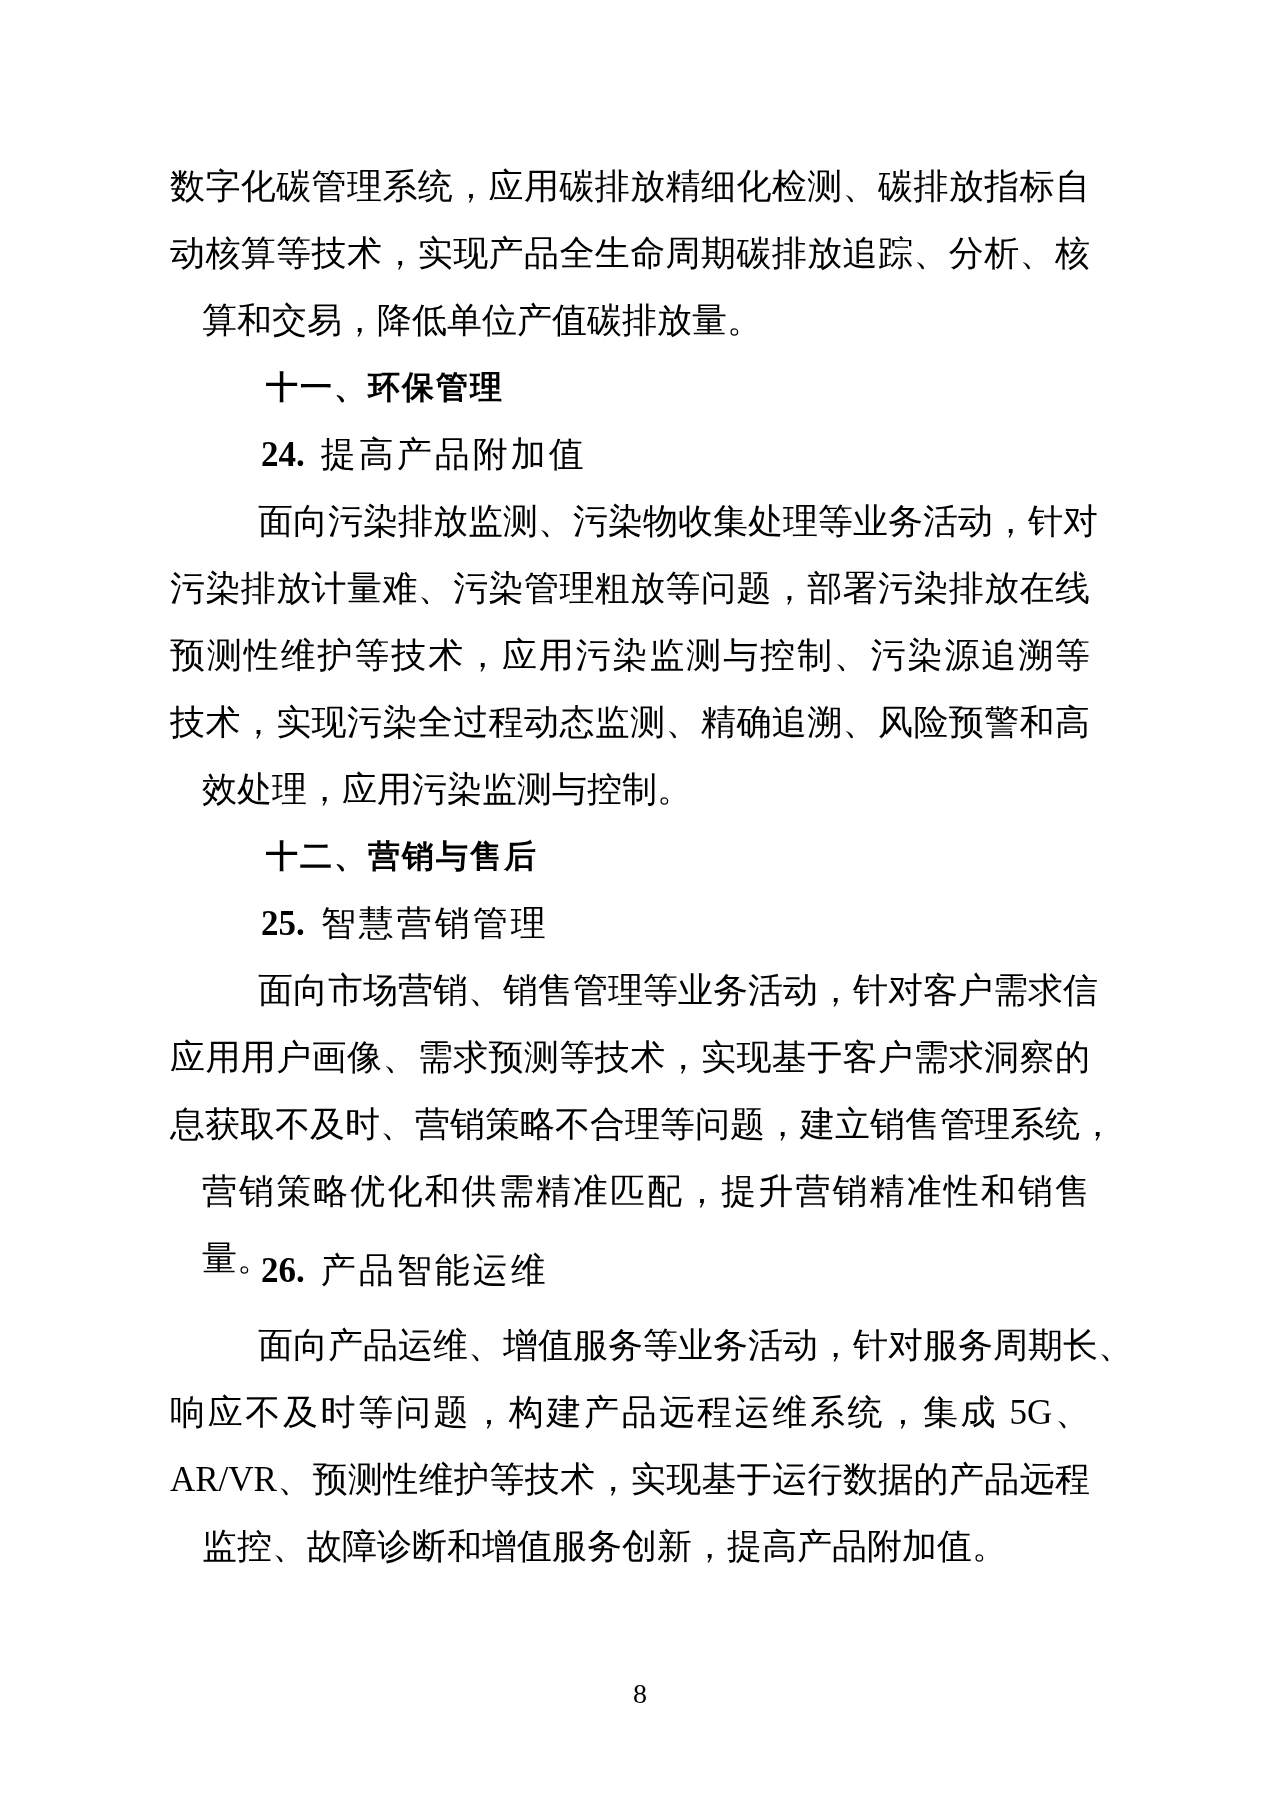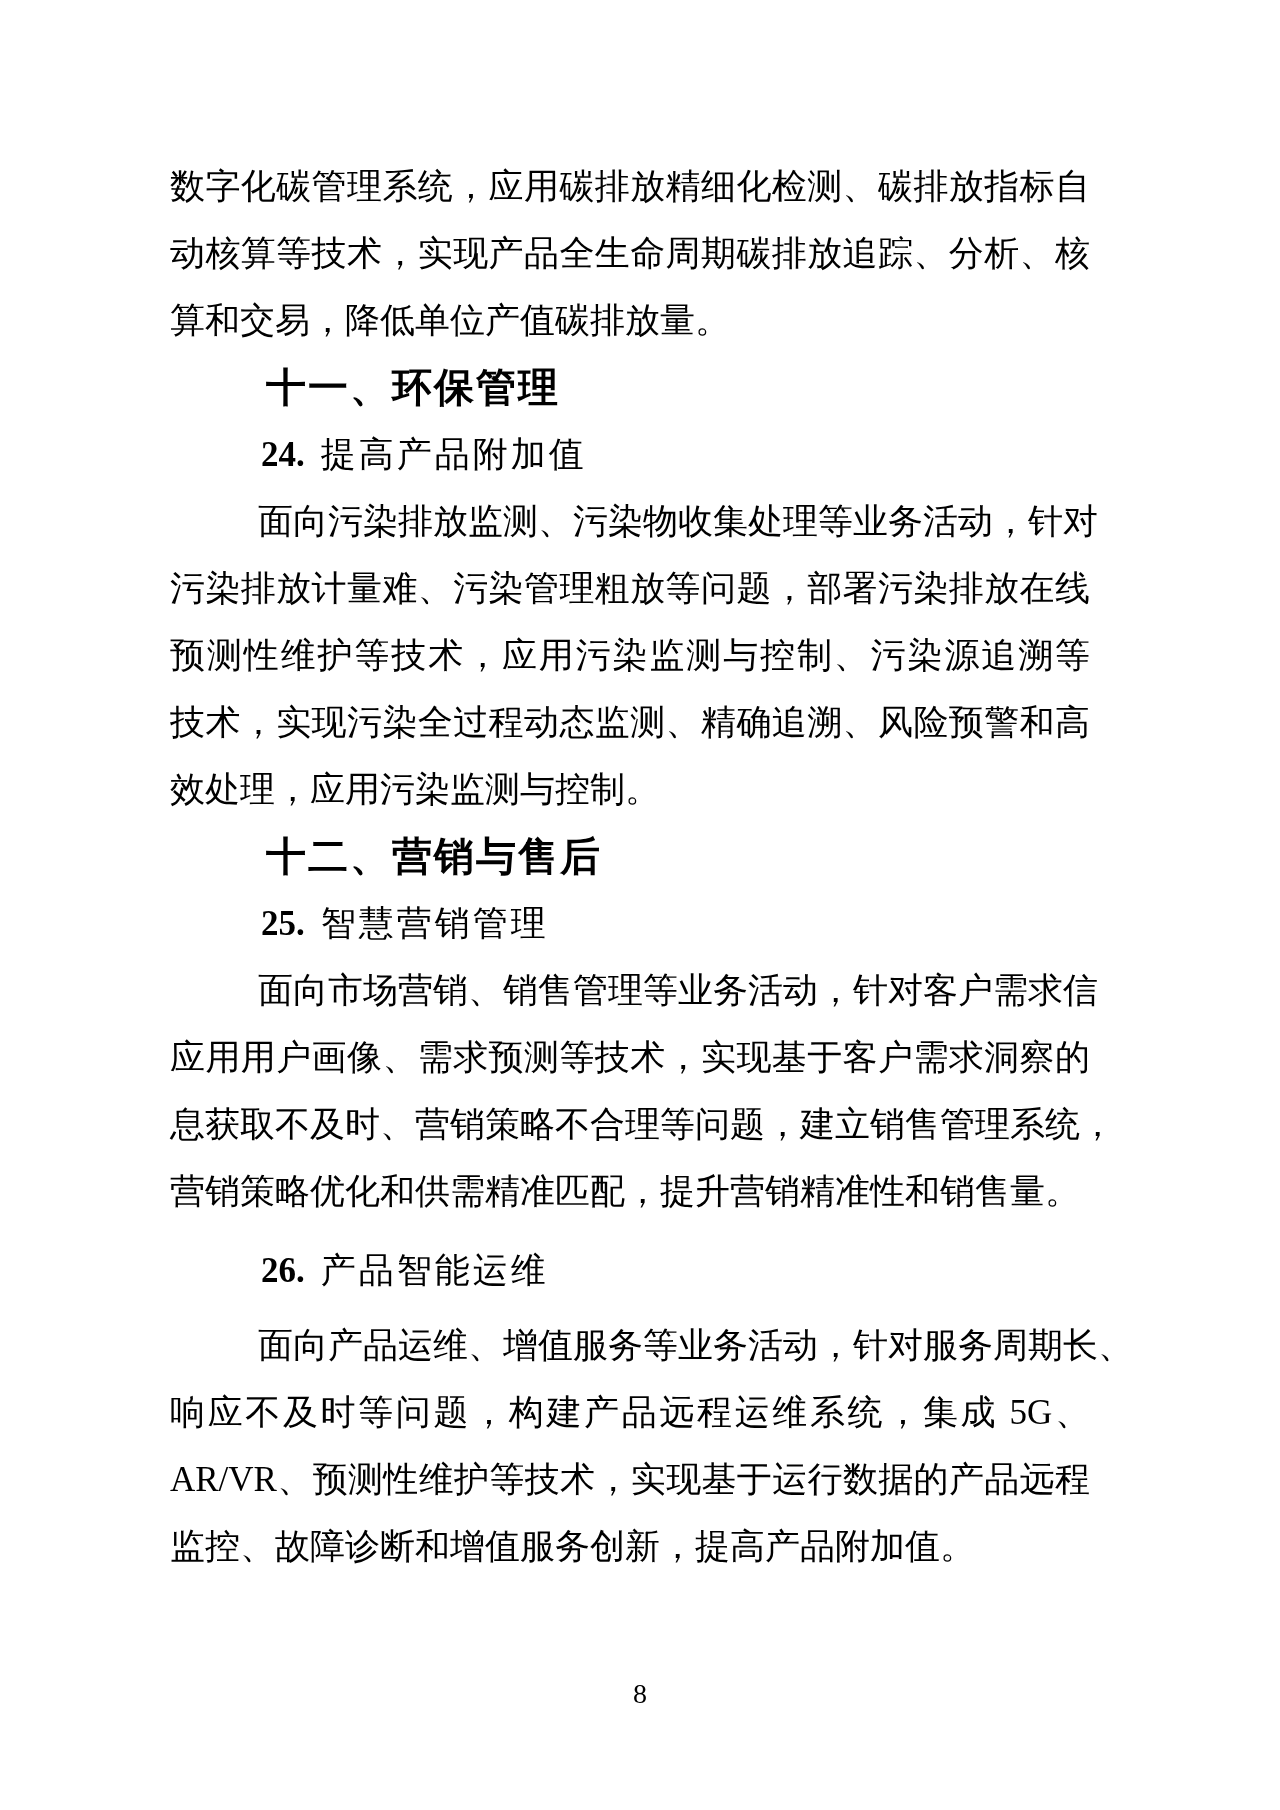--- a/index.html
+++ b/index.html
@@ -24,26 +24,26 @@
   .line {
     height: 67px;
     line-height: 67px;
     font-size: 35px;
     text-align: justify;
     text-align-last: justify;
     white-space: nowrap;
     font-family: "Liberation Serif", "DejaVu Serif", serif;
   }
   .line.indent { padding-left: 88px; }
-  .line.last { text-align-last: left; white-space: normal; }
+  .line.last { text-align-last: left; white-space: normal; margin-left: 32px; }
   .sec-heading {
     height: 67px;
     line-height: 67px;
     padding-left: 96px;
-    font-size: 40px;
+    font-size: 32px;
     font-weight: bold;
     letter-spacing: 2px;
     font-family: "Liberation Sans", "DejaVu Sans", sans-serif;
   }
   .sub-heading {
     height: 67px;
     line-height: 67px;
     padding-left: 91px;
     font-size: 35px;
   }

